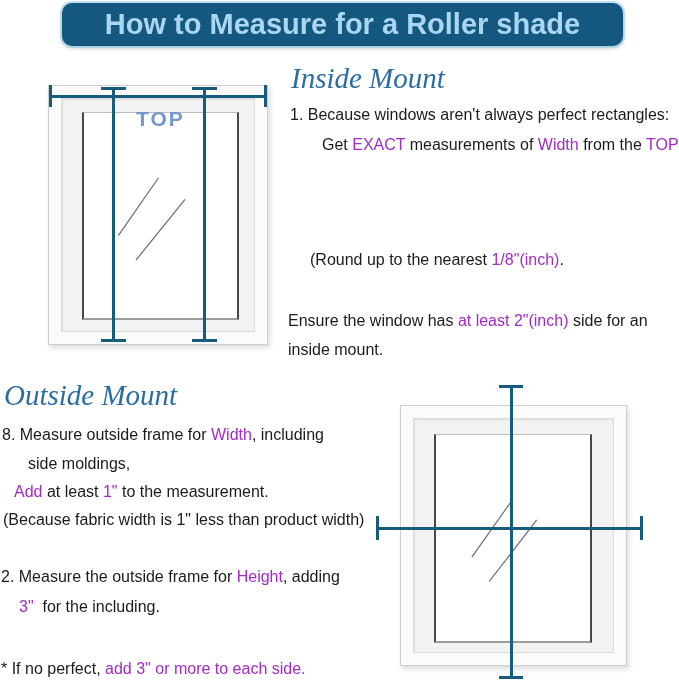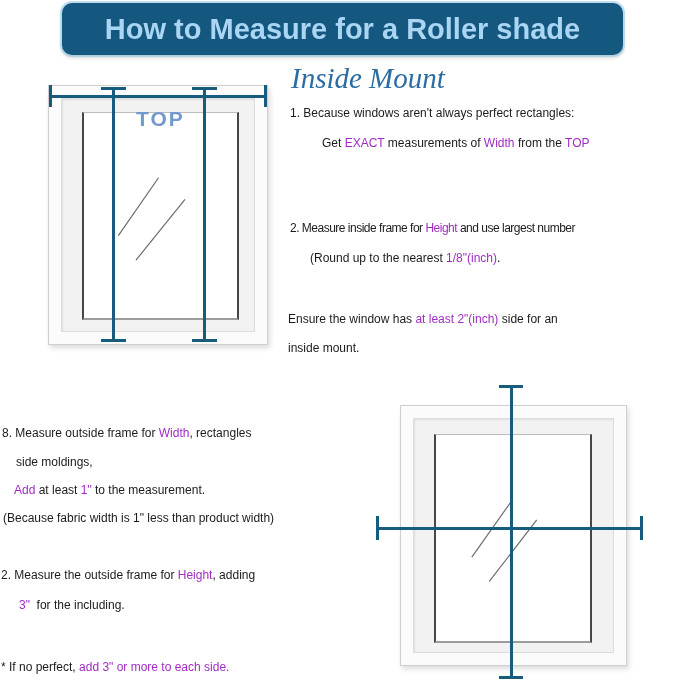--- a/index.html
+++ b/index.html
@@ -2,39 +2,39 @@
 <html style="--banner-bg: #14577f; --banner-text: #aad5f3; --heading-blue: #2b6ca3; --accent-purple: #a02cc4; --body-text: #1b1b1b; --line-blue: #175b7d; --top-label-blue: #7498cc;"><head>
 <meta charset="utf-8">
 <style>
   html,body{margin:0;padding:0;}
   #page{
     position:relative; width:679px; height:685px; background:#ffffff;
     overflow:hidden; font-family:"Liberation Sans", sans-serif;
   }
   
   #banner{
-    position:absolute; left:62px; top:3px; width:561px; height:52px;
+    position:absolute; left:62px; top:3px; width:561px; height:43px;
     background:var(--banner-bg); border-radius:10px;
     box-shadow:0 0 0 2px rgba(158,207,232,.65), 0 2px 4px rgba(0,0,0,.25);
     display:flex; align-items:center; justify-content:center;
   }
   #banner .title{
     color:var(--banner-text); font-size:29px; font-weight:bold; letter-spacing:0px;
     white-space:pre;
   }
   
   .mount-heading{
     position:absolute; font-family:"Liberation Serif", serif; font-style:italic;
     font-size:29px; color:var(--heading-blue); white-space:pre;
   }
   #inside-heading{left:291px; top:62px;}
   #outside-heading{left:4px; top:379px;}
   
   .t{
-    position:absolute; font-size:12px; color:var(--body-text); white-space:pre;
+    position:absolute; font-size:16px; color:var(--body-text); white-space:pre;
   }
   .ls-tight{letter-spacing:-0.5px;}
   .seg-p{color:var(--accent-purple);}
   
   .window{position:absolute;}
   .w-outer{position:absolute; inset:0; background:#fbfbfb; border:1px solid #cfcfcf;
     box-shadow:2px 3px 5px rgba(0,0,0,.14);}
   .w-mid{position:absolute; left:12px; top:12px; right:12px; bottom:12px;
     background:#f2f2f2; border:1px solid #dcdcdc; box-shadow:inset 1px 1px 2px rgba(0,0,0,.08);}
   .w-glass{position:absolute; background:#ffffff;
@@ -70,21 +70,21 @@
   
   #i1l1{left:290px; top:106px;}
   #i1l2{left:322px; top:136px;}
   #i1l3{left:313px; top:165px;}
   #i2l1{left:290px; top:221px;}
   #i2l2{left:310px; top:251px;}
   #n1{left:288px; top:312px;}
   #n2{left:288px; top:341px;}
   
   #o1l1{left:2px; top:426px;}
-  #o1l2{left:16px; top:455px;}
+  #o1l2{left:28px; top:455px;}
   #o1l3{left:14px; top:483px;}
   #o1l4{left:3px; top:511px;}
   #o2l1{left:1px; top:568px;}
   #o2l2{left:19px; top:598px;}
   #footnote{left:1px; top:660px;}
 </style>
 </head>
 <body>
 
 <div id="page">
@@ -112,26 +112,26 @@
   <div class="m" id="w1-capA-top"></div>
   <div class="m" id="w1-capA-bot"></div>
   <div class="m" id="w1-vlineB"></div>
   <div class="m" id="w1-capB-top"></div>
   <div class="m" id="w1-capB-bot"></div>
   <div id="top-label">TOP</div>
 
   <div class="mount-heading" id="inside-heading">Inside Mount</div>
   <div class="t" id="i1l1"><span>1. Because windows aren't always perfect rectangles:</span></div>
   <div class="t" id="i1l2"><span>Get </span><span class="seg-p">EXACT</span><span> measurements of </span><span class="seg-p">Width</span><span> from the </span><span class="seg-p">TOP</span></div>
-  <div class="t ls-tight" id="i2l1"><span>2. Measure inside frame for </span><span class="seg-p">Height</span><span> and use largest number</span></div>
   <div class="t" id="i2l2"><span>(Round up to the nearest </span><span class="seg-p">1/8"(inch)</span><span>.</span></div>
   <div class="t" id="n1"><span>Ensure the window has </span><span class="seg-p">at least 2"(inch)</span><span> side for an</span></div>
   <div class="t" id="n2"><span>inside mount.</span></div>
 
-  <div class="t" id="o1l1"><span>8. Measure outside frame for </span><span class="seg-p">Width</span><span>, rectangles</span></div>
+  <div class="mount-heading" id="outside-heading">Outside Mount</div>
+  <div class="t" id="o1l1"><span>8. Measure outside frame for </span><span class="seg-p">Width</span><span>, including</span></div>
   <div class="t" id="o1l2"><span>side moldings,</span></div>
   <div class="t" id="o1l3"><span class="seg-p">Add</span><span> at least </span><span class="seg-p">1"</span><span> to the measurement.</span></div>
   <div class="t" id="o1l4"><span>(Because fabric width is 1" less than product width)</span></div>
   <div class="t" id="o2l1"><span>2. Measure the outside frame for </span><span class="seg-p">Height</span><span>, adding</span></div>
   <div class="t" id="o2l2"><span class="seg-p">3"</span><span>  for the including.</span></div>
   <div class="t" id="footnote"><span>* If no perfect, </span><span class="seg-p">add 3" or more to each side.</span></div>
 
   <div class="window" id="win2">
     <div class="w-outer">
       <div class="w-mid"></div>

